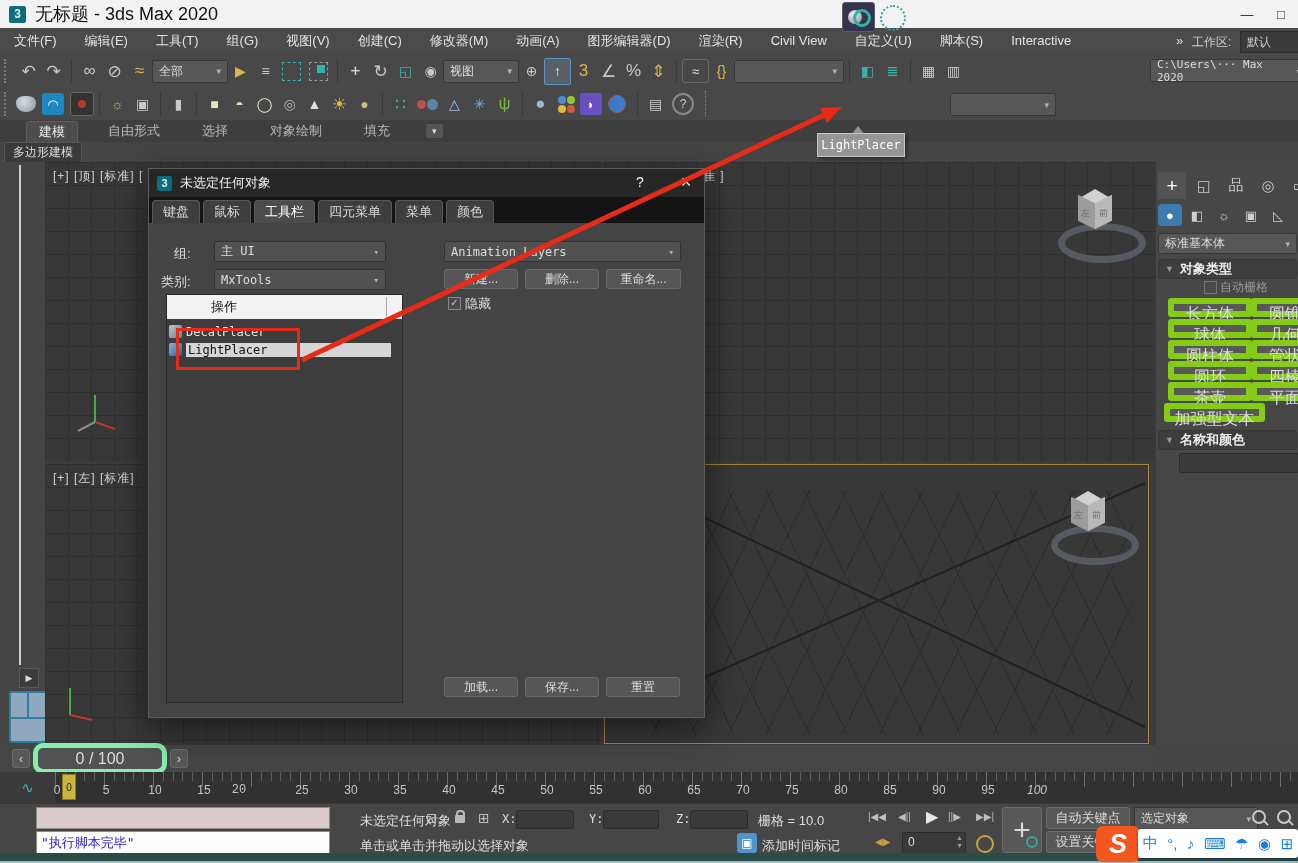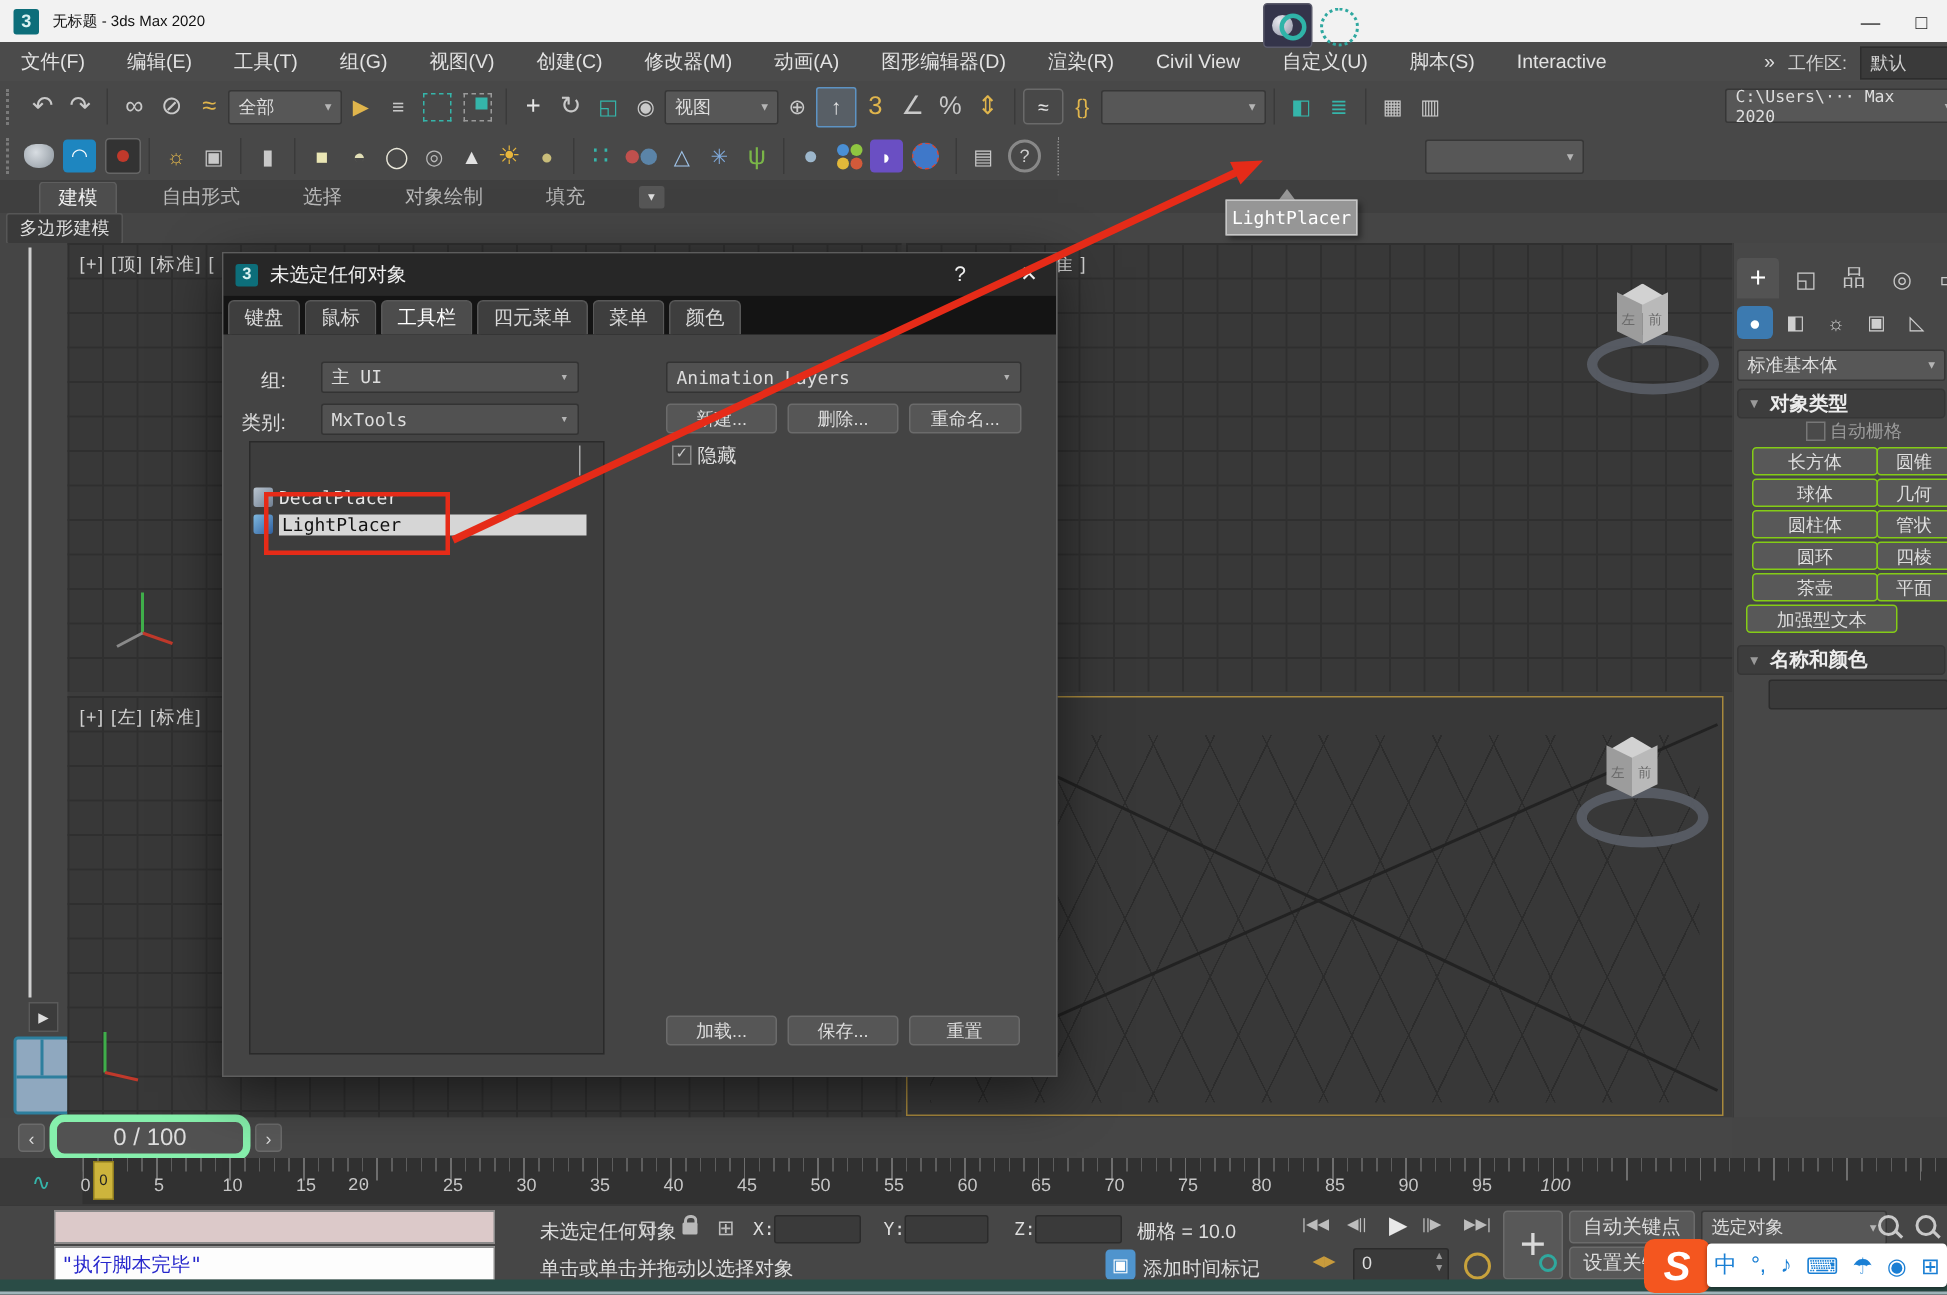--- a/index.html
+++ b/index.html
@@ -67,22 +67,22 @@
   .vc .cr{position:absolute;left:41px;top:12px;width:17px;height:26px;background:#b9b9b9;transform:skewY(-26deg)}
   .vc .fl{position:absolute;left:27px;top:20px;font-size:9px;color:#6a6a6a}
   .vc .fr{position:absolute;left:45px;top:20px;font-size:9px;color:#6a6a6a}
   
   #cpanel{left:1155px;top:162px;width:143px;height:583px;background:#474747;border-left:1px solid #3a3a3a}
   .cptab{width:28px;height:27px;display:flex;align-items:center;justify-content:center;color:#c9c9c9;font-size:15px}
   .cpsub{width:24px;height:22px;display:flex;align-items:center;justify-content:center;color:#cfcfcf;font-size:13px}
   .roll{position:absolute;left:2px;width:139px;height:20px;background:#3d3d3d;border:1px solid #363636;border-radius:3px;
     display:flex;align-items:center;gap:6px;padding:0 6px;color:#ececec;font-weight:bold;font-size:13px;box-sizing:border-box}
   .roll .ar{color:#9a9a9a;font-size:9px}
-  .obt{position:absolute;height:19px;background:#585858;border:1px solid #84cc16;border-radius:3px;color:#ddd;
-    font-size:12px;line-height:19px;text-align:center;box-sizing:border-box}
+  .obt{position:absolute;height:19px;background:#585858;border:6px solid #84cc16;border-radius:3px;color:#ddd;
+    font-size:16px;line-height:19px;text-align:center;box-sizing:border-box}
   
   .btn{background:#585858;border:1px solid #6b6b6b;border-radius:3px;color:#ddd;font-size:12px;
     display:flex;align-items:center;justify-content:center;box-sizing:border-box}
   .fld{background:#3a3a3a;border:1px solid #2c2c2c;border-radius:2px}
   
   #dlg{left:148px;top:168px;width:555px;height:548px;background:#444;border:1px solid #5d5d5d;z-index:50;
     box-shadow:0 10px 35px rgba(0,0,0,.55)}
   #dlg-title{position:absolute;left:0;top:0;width:100%;height:28px;background:#272727;color:#f0f0f0;display:flex;align-items:center}
   #dlg-tabs{position:absolute;left:0;top:28px;width:100%;height:26px;background:#141414;display:flex;align-items:flex-end;
     padding-left:3px;gap:3px;box-sizing:border-box}
@@ -132,21 +132,21 @@
   #arrow{left:0;top:0;width:1298px;height:863px;z-index:65;pointer-events:none}
   #tooltip{left:817px;top:133px;width:86px;height:22px;background:#969696;border:1px solid #c6c6c6;color:#fff;
     font-size:12px;display:flex;align-items:center;justify-content:center;z-index:62;box-shadow:2px 2px 4px rgba(0,0,0,.4)}
   #tnotch{left:852px;top:126px;width:12px;height:8px;background:#969696;clip-path:polygon(0 100%,50% 0,100% 100%);z-index:62}
 </style>
 </head>
 <body>
 
 <div id="titlebar" class="a flex">
   <span id="applogo">3</span>
-  <span style="font-size:10px">无标题 - 3ds Max 2020</span>
+  <span style="font-size:18px">无标题 - 3ds Max 2020</span>
   <span style="margin-left:auto" class="flex">
     <span class="wbtn">—</span>
     <span class="wbtn">□</span>
   </span>
 </div>
 
 <div id="menubar" class="a flex">
   <span id="menu-items" class="flex">
       <span class="mi">文件(F)</span>
       <span class="mi">编辑(E)</span>
@@ -501,20 +501,21 @@
   <span class="ddd mono" style="left:295px;top:72px;width:237px">
     <span>Animation Layers</span>
     <span class="cv">▾</span>
   </span>
   <span class="dbtn" style="left:295px;top:100px;width:74px">新建...</span>
   <span class="dbtn" style="left:376px;top:100px;width:74px">删除...</span>
   <span class="dbtn" style="left:457px;top:100px;width:75px">重命名...</span>
   <span class="a" style="left:299px;top:128px;width:11px;height:11px;background:#4a4a4a;border:1px solid #888;color:#ccc;font-size:10px;line-height:10px;text-align:center">✓</span>
   <span class="a" style="left:316px;top:126px;color:#ddd">隐藏</span>
   <div id="dlist">
+    <div class="hdr">操作</div>
     <div class="hdiv"></div>
     <div class="litem mono" style="top:28px">
       <span class="lico" style="background:linear-gradient(135deg,#b9c4cf,#6f7f92)"></span>
       <span>DecalPlacer</span>
     </div>
     <div class="litem mono" style="top:46px">
       <span class="lico" style="background:linear-gradient(135deg,#7fb9e0,#2f5f9e)"></span>
       <span class="lsel">LightPlacer</span>
     </div>
   </div>

